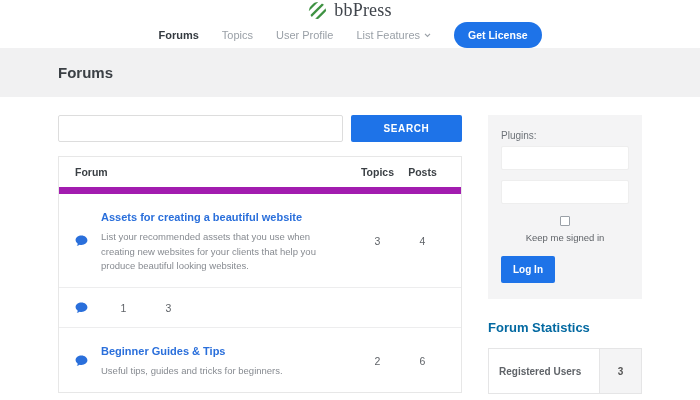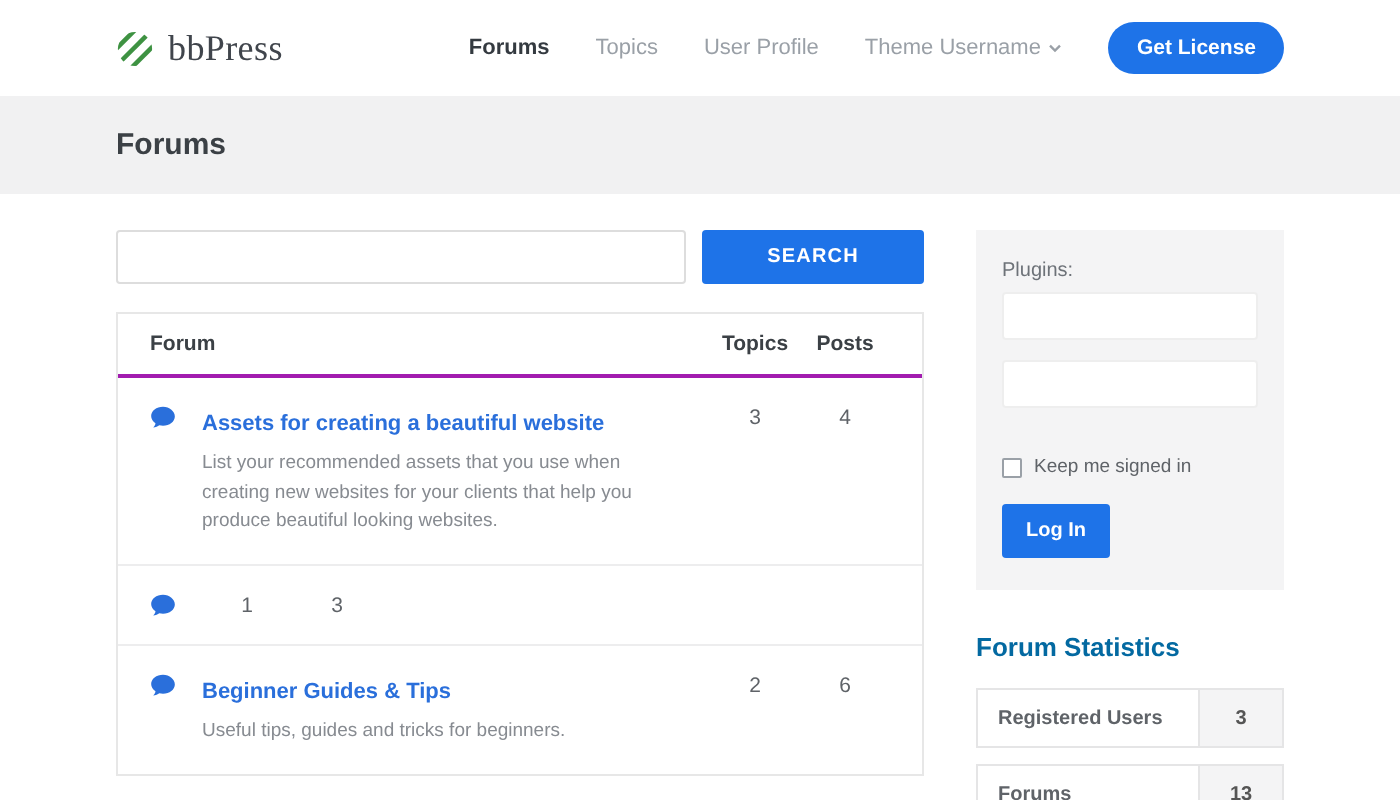--- a/index.html
+++ b/index.html
@@ -1,20 +1,20 @@
 <!DOCTYPE html>
 <html><head>
 <meta charset="utf-8">
 <style>
   * { margin:0; padding:0; box-sizing:border-box; }
   html,body { width:700px; height:400px; overflow:hidden; background:#fff;
     font-family:"Liberation Sans", sans-serif; }
   
   .site-header { height:48px; display:flex; align-items:center;
-    justify-content:space-between; padding:0 58px; background:#fff; }
+    justify-content:space-between; padding:0 58px; background:#fff;flex-direction:column; }
   .logo { display:flex; align-items:center; gap:7px; cursor:pointer; }
   .logo-text { font-family:"Liberation Serif", serif; font-size:18px;
     color:#40454c; letter-spacing:.2px; }
   .nav { display:flex; align-items:center; gap:23px; }
   .nav-link { font-size:11px; color:#9aa0a7; text-decoration:none; cursor:pointer;
     display:flex; align-items:center; gap:4px; }
   .nav-link.active { color:#343a40; font-weight:700; }
   .cta-btn { background:#1e73e8; color:#fff; font-size:10.5px; font-weight:700;
     border:none; border-radius:14px; padding:7px 14px; cursor:pointer; }
   
@@ -27,47 +27,47 @@
   .side-col { width:154px; flex-shrink:0; }
   
   .search-row { display:flex; gap:8px; }
   .search-input { flex:1; height:27px; border:1px solid #ddd; border-radius:2px;
     padding:0 8px; font-size:11px; color:#444; outline:none; background:#fff; }
   .search-btn { width:111px; height:27px; background:#1e73e8; color:#fff;
     font-size:10px; font-weight:700; letter-spacing:.6px; border:none;
     border-radius:2px; cursor:pointer; }
   
   .forum-table { margin-top:14px; border:1px solid #e7e7e7; background:#fff; }
-  .ft-head { display:flex; padding:9px 16px; border-bottom:2px solid #a21caf; }
+  .ft-head { display:flex; padding:9px 16px; border-bottom:7px solid #a21caf; }
   .ft-head .col-title { flex:1; font-size:10.5px; font-weight:700; color:#3b4045; }
   .col-num { width:45px; text-align:center; }
   .ft-head .col-num { font-size:10.5px; font-weight:700; color:#3b4045; }
-  .ft-row { display:flex; padding:13px 16px 13px 16px; border-bottom:1px solid #ededee; }
+  .ft-row { display:flex; padding:13px 16px 13px 16px; border-bottom:1px solid #ededee;align-items:center; }
   .ft-row:last-child { border-bottom:none; }
   .row-icon { width:26px; padding-top:1px; }
   .row-main { flex:1; padding-right:12px; }
   .row-title { font-size:11px; font-weight:700; color:#2a6fdb; text-decoration:none;
     cursor:pointer; display:inline-block; }
   .row-desc { font-size:9.5px; color:#878b91; line-height:1.55; margin-top:5px; }
   .ft-row .col-num { font-size:10.5px; color:#5f6368; padding-top:1px; }
   
   .login-box { background:#f4f4f5; padding:15px 13px 16px 13px; }
   .field-label { font-size:10px; color:#6d7278; margin-bottom:5px; }
   .side-input { width:100%; height:24px; border:1px solid #eee; border-radius:2px;
     background:#fff; margin-bottom:10px; padding:0 6px; font-size:10px; outline:none; }
-  .remember-row { display:flex; align-items:center; gap:6px; margin-top:14px; }
+  .remember-row { display:flex; align-items:center; gap:6px; margin-top:2px;flex-direction:column; }
   .checkbox { width:10px; height:10px; border:1px solid #9aa0a7; border-radius:1px;
     background:#fff; cursor:pointer; flex-shrink:0; }
   .remember-label { font-size:9.5px; color:#5f6368; cursor:pointer; }
   .login-btn { margin-top:13px; background:#1e73e8; color:#fff; font-size:10px;
     font-weight:700; border:none; border-radius:2px; padding:8px 12px; cursor:pointer; }
   
   .stats-title { font-size:13px; font-weight:700; color:#0369a1; margin:21px 0 13px 0; }
   .stat-row { display:flex; align-items:stretch; border:1px solid #e5e5e6;
-    margin-bottom:8px; background:#fff; height:30px; }
+    margin-bottom:8px; background:#fff; height:46px; }
   .stat-label { flex:1; display:flex; align-items:center; padding-left:10px;
     font-size:10px; font-weight:700; color:#5f6368; }
   .stat-value { width:42px; background:#f4f4f5; display:flex; align-items:center;
     justify-content:center; font-size:10px; font-weight:700; color:#555;
     border-left:1px solid #e5e5e6; }
   svg { display:block; }
 </style>
 </head>
 <body>
 
@@ -87,21 +87,21 @@
         </g>
       </svg>
     </span>
     <span class="logo-text">bbPress</span>
   </div>
   <nav class="nav">
     <a class="nav-link active">Forums</a>
     <a class="nav-link">Topics</a>
     <a class="nav-link">User Profile</a>
     <a class="nav-link">
-      <span>Theme Username</span>
+      <span>List Features</span>
       <span>
         <svg width="7" height="5" viewBox="0 0 8 6">
             <path d="M1 1l3 3 3-3" fill="none" stroke="#9aa0a7" stroke-width="1.4"></path>
           </svg>
       </span>
     </a>
     <button class="cta-btn">Get License</button>
   </nav>
 </header>
 

